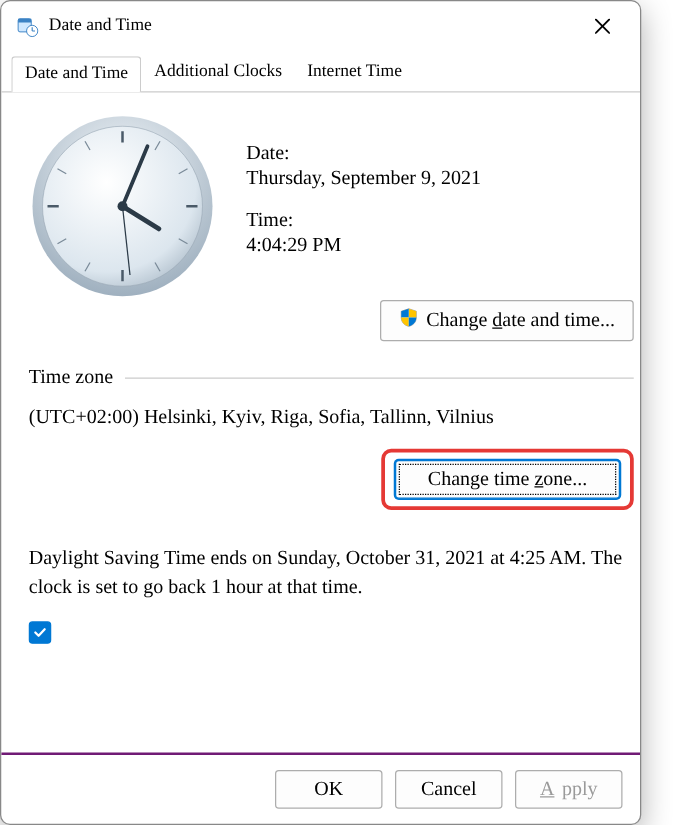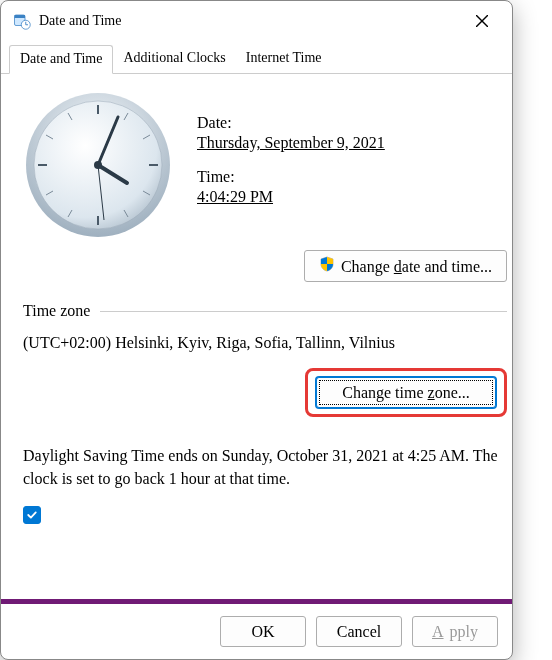--- a/index.html
+++ b/index.html
@@ -60,36 +60,36 @@
     display: flex; flex-direction: column;
   }
 
   .clockrow {
     display: flex; gap: 24px; align-items: flex-start;
     margin-top: 4px;
   }
   .clockimg { width: 150px; height: 150px; }
   .dt-stack { flex: 1; padding-top: 24px; }
   .dt-stack .lbl { margin-bottom: 2px; }
-  .dt-stack .val { margin-bottom: 16px; text-decoration: underline; }
+  .dt-stack .val { margin-bottom: 16px; }
 
   .btn {
     border: 1px solid #adadad;
     background: #fdfdfd;
     border-radius: 3px;
     padding: 5px 14px;
     font: inherit;
     cursor: pointer;
     display: inline-flex; align-items: center; gap: 6px;
     line-height: 1.2;
   }
   .btn:disabled { color: #9a9a9a; cursor: default; }
   .btn.focus-ring { outline: 1px dotted #000; outline-offset: -4px; border-color: #0078d4; box-shadow: 0 0 0 1px #0078d4; }
 
-  .right-align { display: flex; justify-content: flex-end; margin-top: 10px; }
+  .right-align { display: flex; justify-content: flex-end; }
 
   .group-head {
     display: flex; align-items: center; gap: 10px;
     margin-top: 20px;
   }
   .group-head .line { flex: 1; height: 1px; background: #ccc; }
 
   .tz-val { margin-top: 14px; }
 
   .highlight-box {
@@ -105,21 +105,21 @@
   .cbox {
     width: 18px; height: 18px;
     border: 1px solid #0078d4;
     background: #0078d4;
     border-radius: 3px;
     display: flex; align-items: center; justify-content: center;
     cursor: pointer;
   }
 
   .footer {
-    border-top: 5px solid #701a75;
+    border-top: 2px solid #701a75;
     padding: 12px 14px;
     display: flex; justify-content: flex-end; gap: 10px;
   }
   .footer .btn { min-width: 86px; justify-content: center; }
   .u { text-decoration: underline; }
 </style>
 </head>
 <body>
 
 <div class="window">

